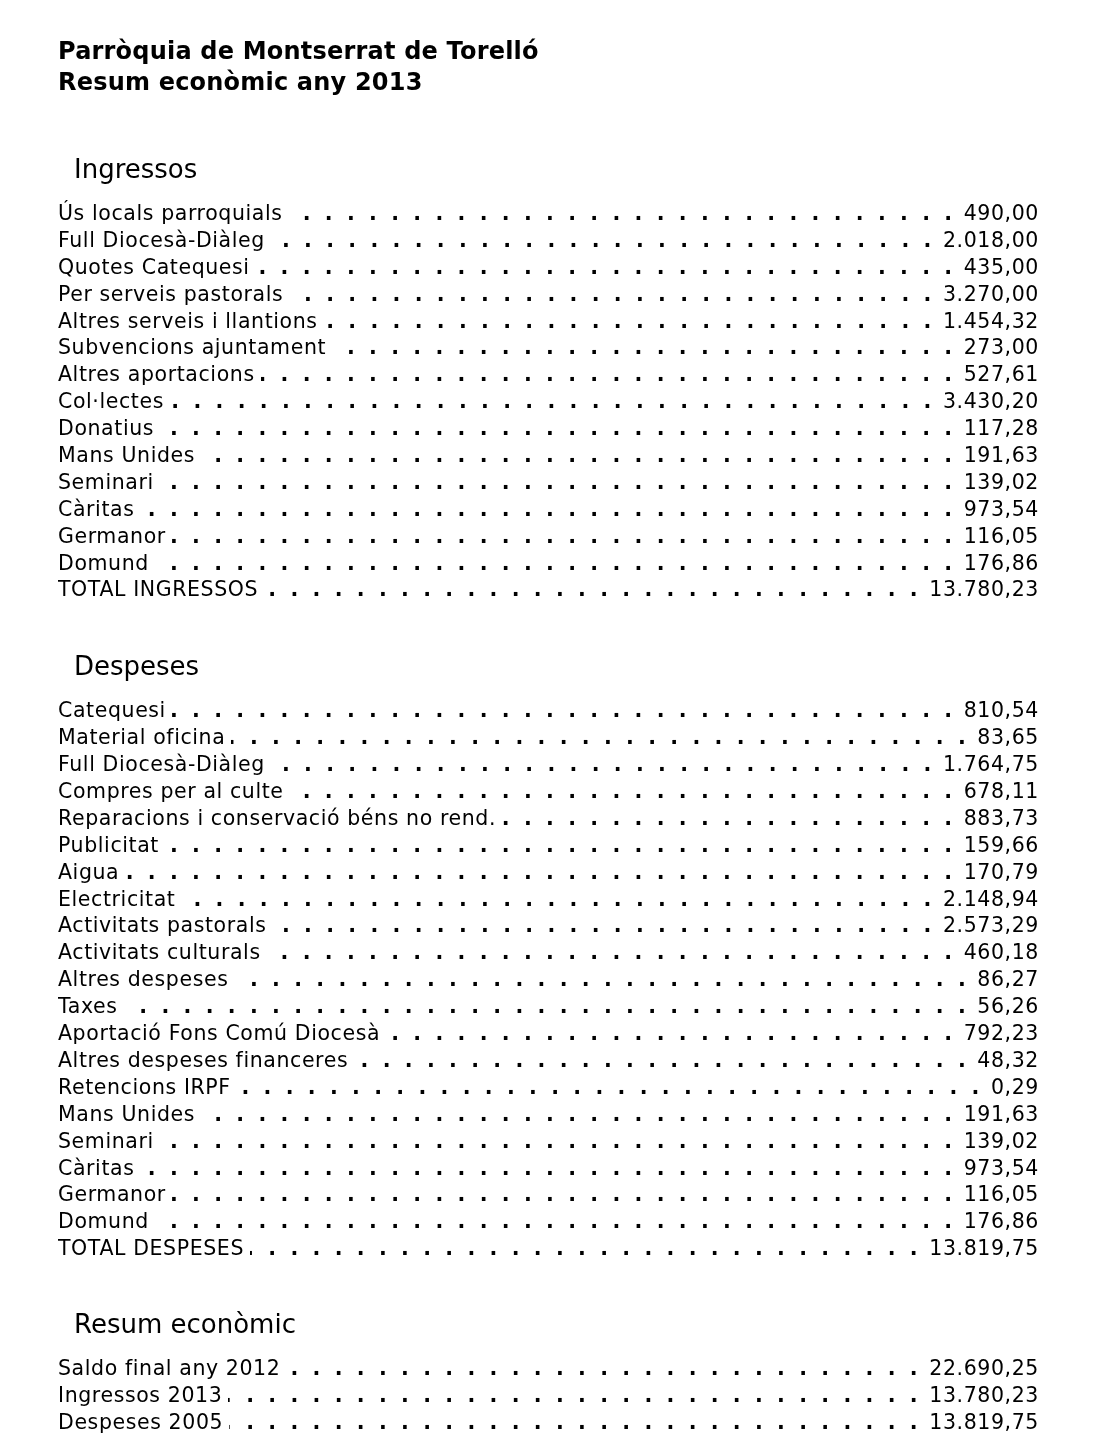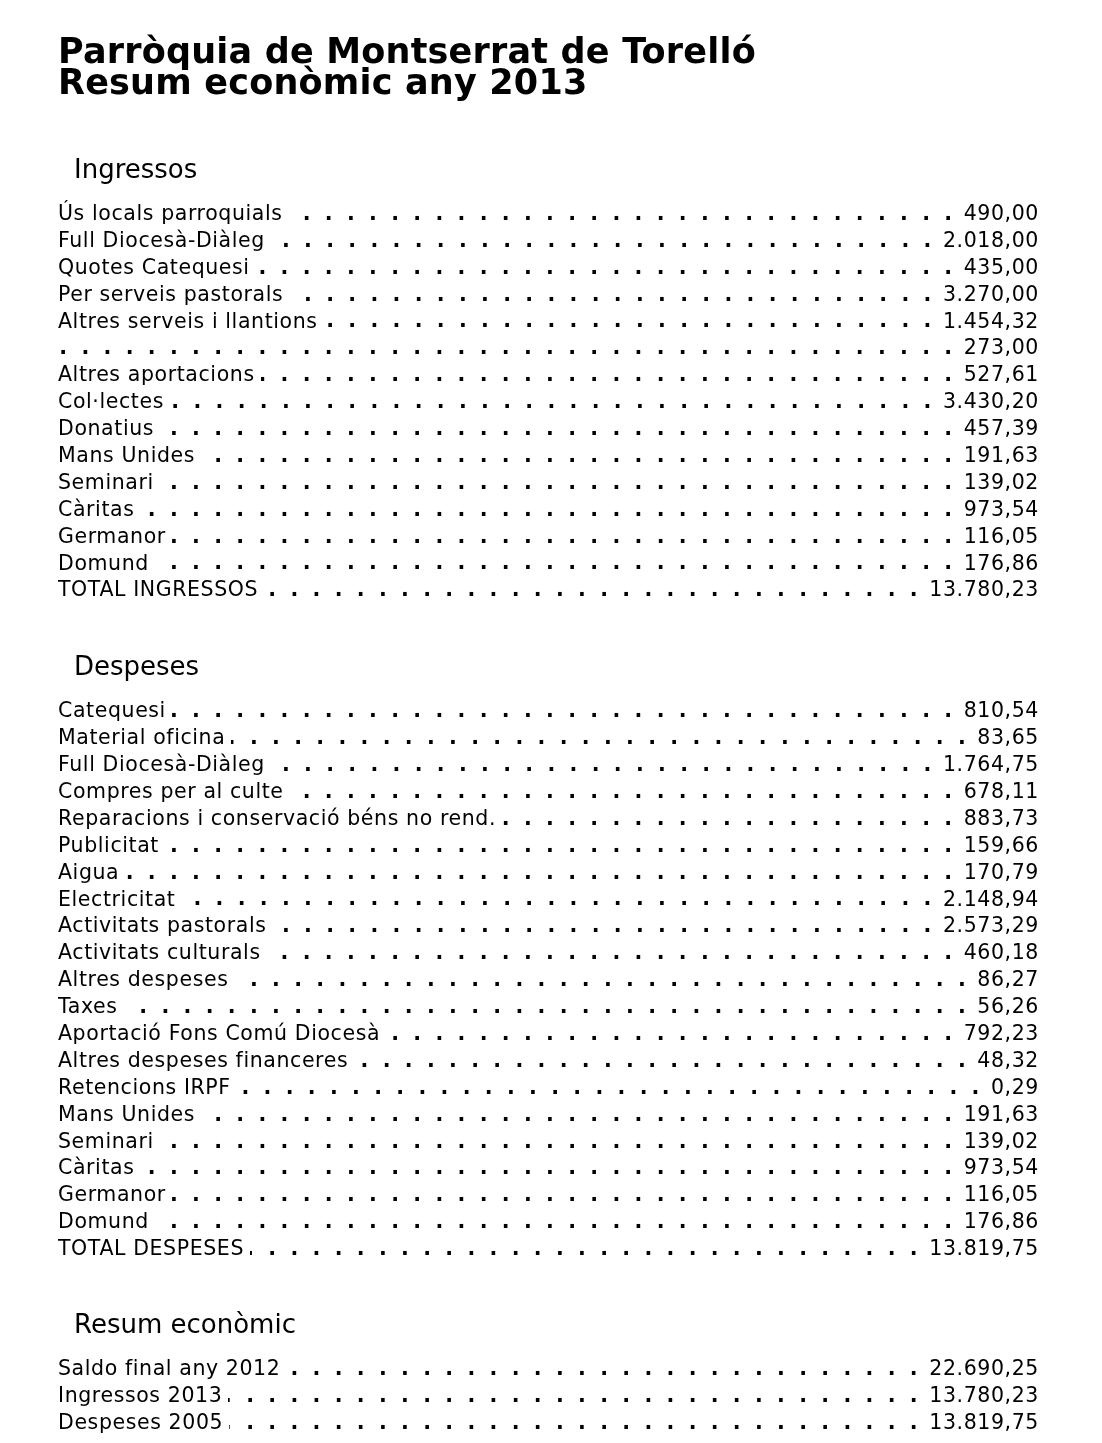--- a/index.html
+++ b/index.html
@@ -2,29 +2,29 @@
 <html><head>
 <meta charset="utf-8">
 <style>
   html, body { margin: 0; padding: 0; background: #ffffff; }
   body {
     width: 1102px; height: 1443px; position: relative; overflow: hidden;
     font-family: "DejaVu Sans", "Liberation Sans", sans-serif; color: #000;
   }
   .page { position: absolute; left: 58px; top: 36px; width: 981px; }
   .title {
-    font-weight: bold; font-size: 35px; line-height: 31px; margin: 0;
+    font-weight: bold; font-size: 24px; line-height: 31px; margin: 0;
     letter-spacing: 0.2px;
   }
   .section-head {
     font-weight: normal; font-size: 26px; line-height: 30px; margin: 16px;
   }
   .rows { margin: 0; padding: 0; list-style: none; }
   .row {
-    display: flex; align-items: flex-end; height: 26.9px; font-size: 20.5px;
+    display: flex; align-items: flex-start; height: 26.9px; font-size: 20.5px;
     line-height: 26.9px; white-space: nowrap; overflow: hidden;
     letter-spacing: 0.6px;
   }
   .row .label { flex: 0 0 auto; padding-right: 6px; }
   .row .leader {
     flex: 1 1 auto; overflow: hidden; height: 27px; position: relative;
   }
   .row .leader::before {
     content: ". . . . . . . . . . . . . . . . . . . . . . . . . . . . . . . . . . . . . . . . . . . . . . . . . . . . . . . . . . . . . . . . . . . . . . . . . . . . . . .";
     position: absolute; right: 0; top: 0; white-space: nowrap;
@@ -70,37 +70,38 @@
           <span class="label">Per serveis pastorals</span>
           <span class="leader"></span>
           <span class="value">3.270,00</span>
         </li>
       <li class="row">
           <span class="label">Altres serveis i llantions</span>
           <span class="leader"></span>
           <span class="value">1.454,32</span>
         </li>
       <li class="row">
+          <span class="label">Subvencions ajuntament</span>
           <span class="leader"></span>
           <span class="value">273,00</span>
         </li>
       <li class="row">
           <span class="label">Altres aportacions</span>
           <span class="leader"></span>
           <span class="value">527,61</span>
         </li>
       <li class="row">
           <span class="label">Col·lectes</span>
           <span class="leader"></span>
           <span class="value">3.430,20</span>
         </li>
       <li class="row">
           <span class="label">Donatius</span>
           <span class="leader"></span>
-          <span class="value">457,39</span>
+          <span class="value">117,28</span>
         </li>
       <li class="row">
           <span class="label">Mans Unides</span>
           <span class="leader"></span>
           <span class="value">191,63</span>
         </li>
       <li class="row">
           <span class="label">Seminari</span>
           <span class="leader"></span>
           <span class="value">139,02</span>

